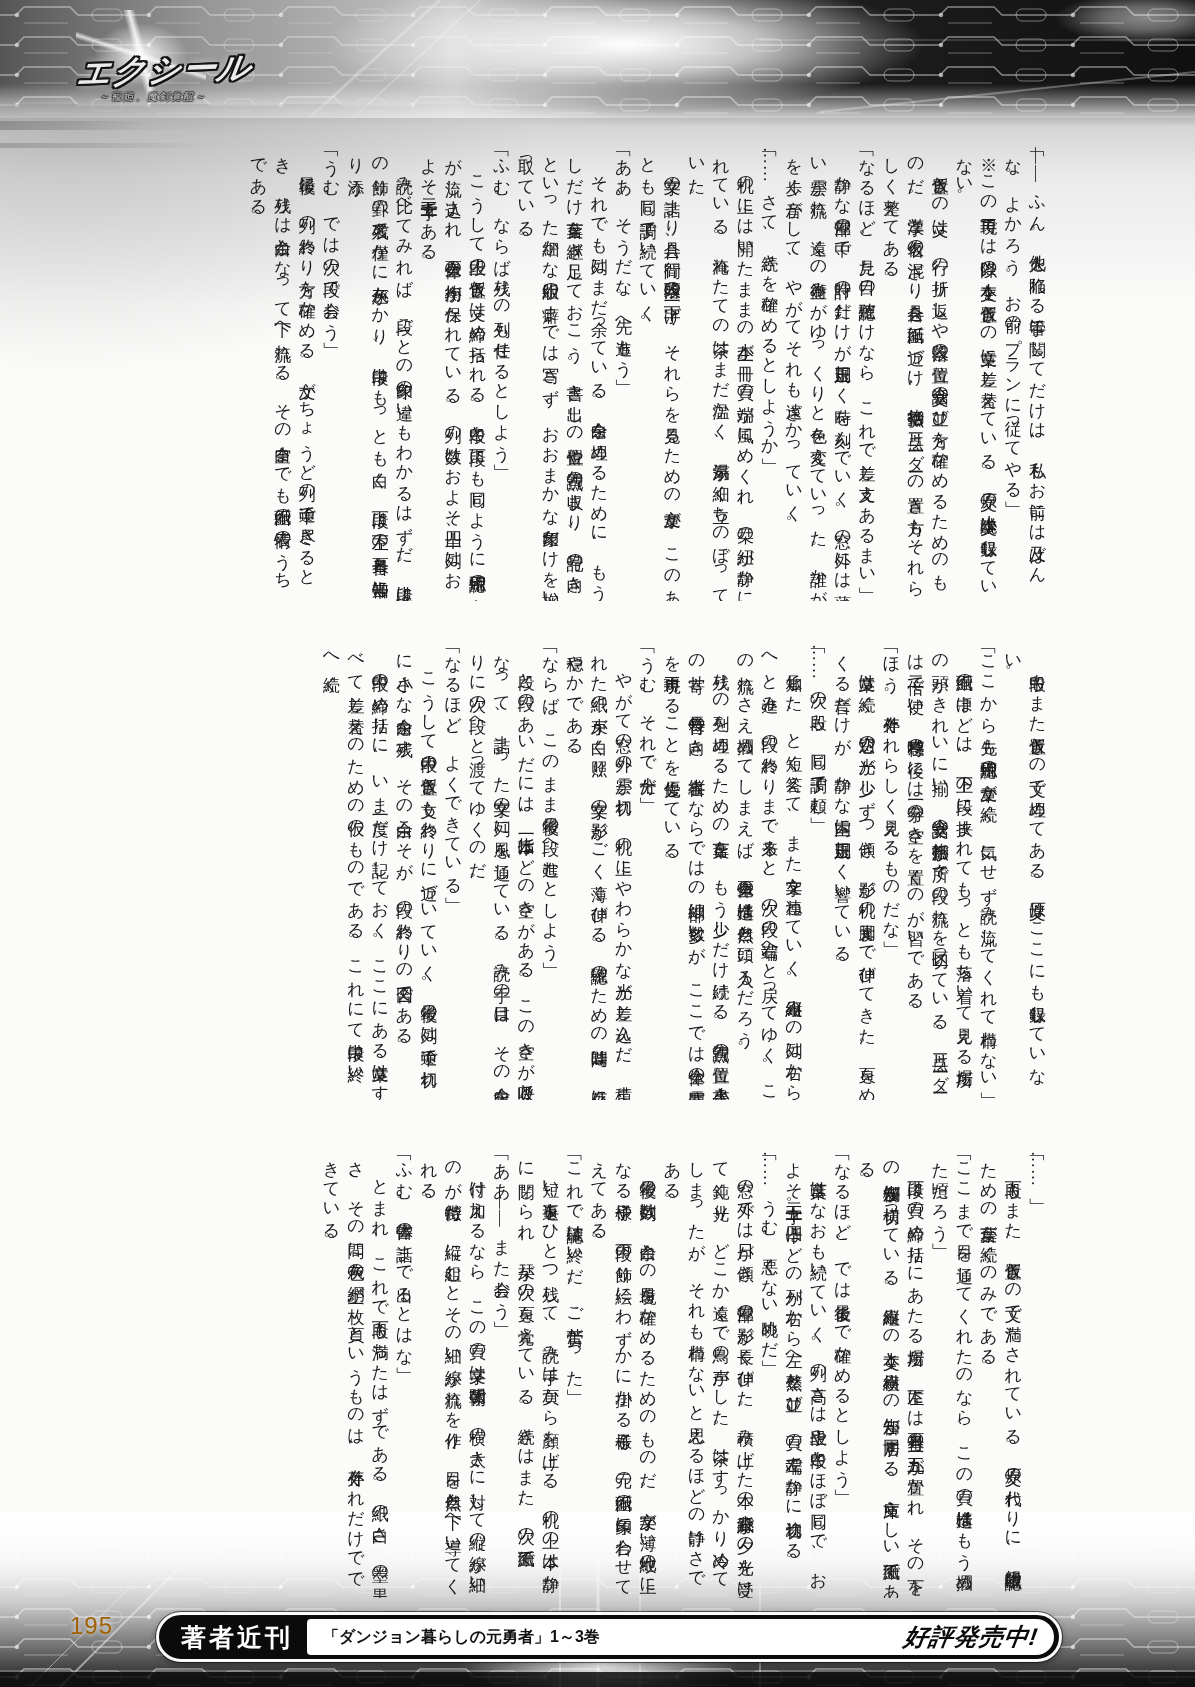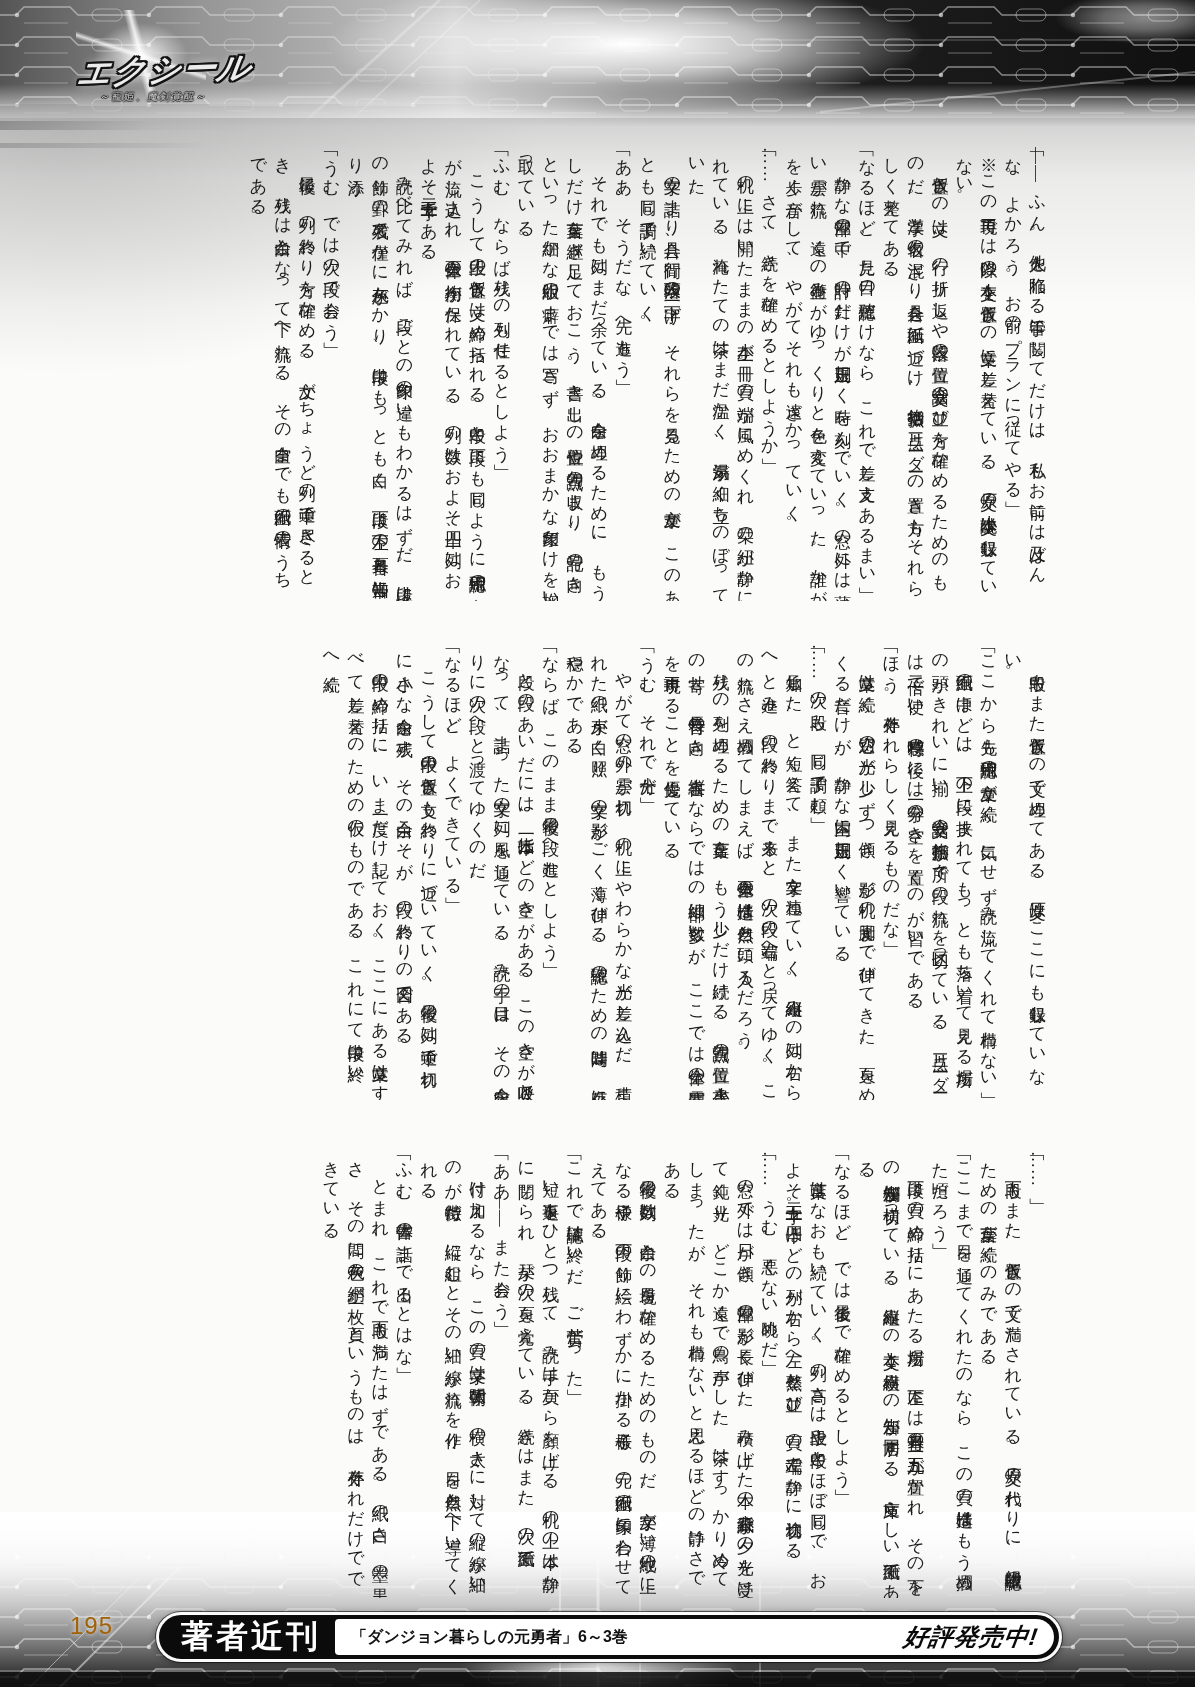--- a/index.html
+++ b/index.html
@@ -70,21 +70,21 @@
     text-shadow:0 0 5px rgba(255,255,255,.9);
   }
   #author-banner{
     position:absolute; left:156px; top:1612px; width:900px; height:44px; z-index:10;
     background:#0b0b0b; border:3px solid #fafafa; border-radius:25px;
     box-shadow:0 0 0 1px rgba(0,0,0,.55), 0 2px 7px rgba(0,0,0,.4);
     display:flex; align-items:center;
   }
   #author-banner .banner-label{
     color:#fff; font-family:"Liberation Sans","DejaVu Sans",sans-serif;
-    font-weight:700; font-size:32px; letter-spacing:3px;
+    font-weight:700; font-size:25px; letter-spacing:3px;
     padding:0 14px 0 22px; white-space:nowrap;
   }
   #author-banner .banner-window{
     flex:1; align-self:stretch; margin:4px 5px 4px 0;
     background:#fff; border-radius:4px 19px 19px 4px;
     display:flex; align-items:center; justify-content:space-between;
     padding:0 16px; overflow:hidden;
   }
   #author-banner .banner-book{
     font-family:"Liberation Sans","DejaVu Sans",sans-serif;
@@ -235,18 +235,18 @@
     <rect width="1195" height="175" fill="url(#fadet)"></rect>
     <rect y="160" width="1195" height="15" fill="#0e0e0e" opacity="0.85"></rect>
     <line x1="0" y1="159" x2="1195" y2="159" stroke="#dcdcdc" stroke-width="1" opacity="0.6"></line>
   </svg>
 
   <div id="page-number">195</div>
 
   <div id="author-banner">
     <span class="banner-label">著者近刊</span>
     <div class="banner-window">
-      <span class="banner-book">「ダンジョン暮らしの元勇者」6～3巻</span>
+      <span class="banner-book">「ダンジョン暮らしの元勇者」1～3巻</span>
       <span class="banner-promo">好評発売中!</span>
     </div>
   </div>
 
 </div>
 
 </body></html>

